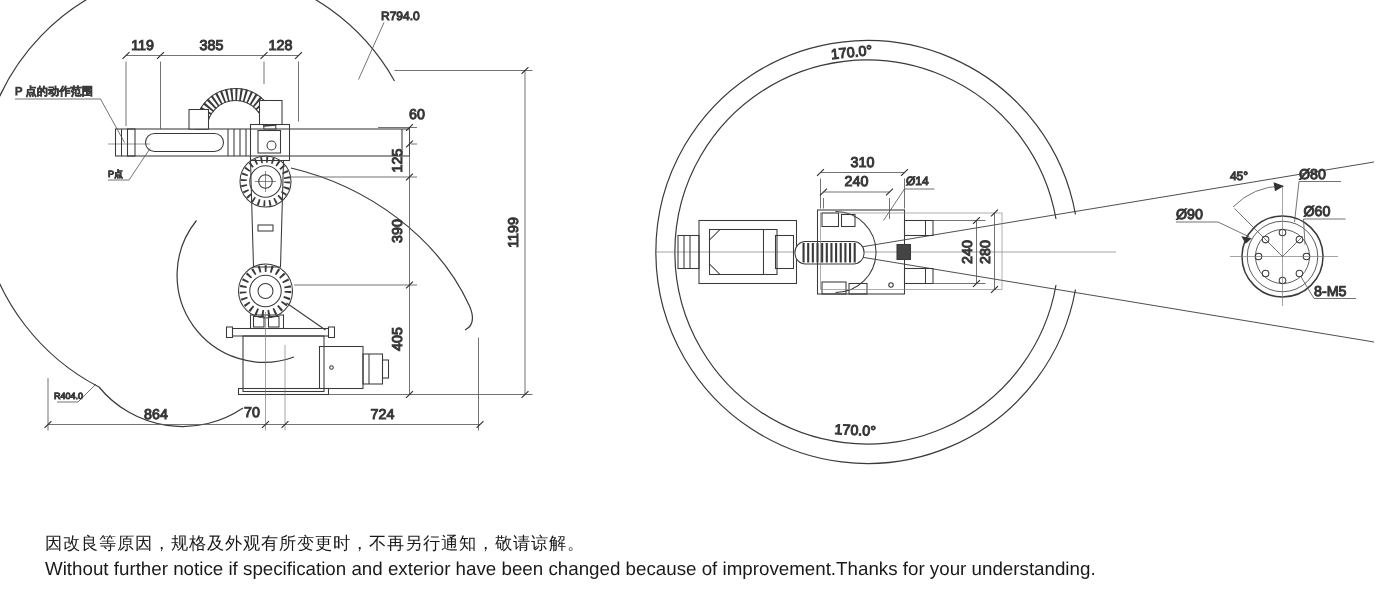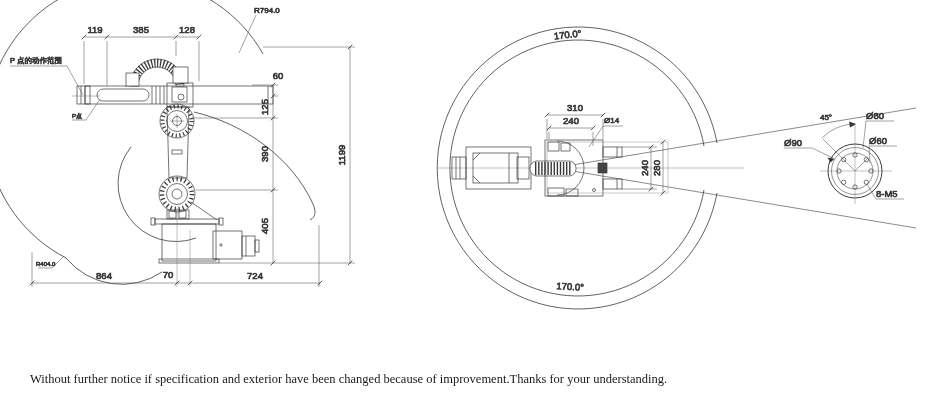--- a/index.html
+++ b/index.html
@@ -12,21 +12,21 @@
   .dim{font-size:9.5px;}
   .dim-sm{font-size:8px;}
   .lbl{font-size:7.5px;}
   .lbl-xs{font-size:6px;}
   .footer-zh{
     position:absolute;left:30px;top:355px;font-size:11.5px;color:#1a1a1a;
     font-family:"DejaVu Sans",sans-serif;letter-spacing:0.5px;white-space:nowrap;
   }
   .footer-en{
     position:absolute;left:30px;top:372px;font-size:12.5px;color:#1a1a1a;
-    font-family:Liberation Serif, serif;white-space:nowrap;
+    font-family:Liberation Sans, sans-serif;white-space:nowrap;
   }
 </style>
 </head>
 <body>
 
 <div class="sheet">
 <svg width="930" height="404" viewBox="0 0 930 404">
 
   <g stroke="#3a3a3a" stroke-width="0.7" fill="none">
 
@@ -242,14 +242,15 @@
       <line x1="876" y1="199" x2="867" y2="184"></line>
     </g>
     <text class="dim-sm" x="826" y="120" text-anchor="middle">45°</text>
     <text class="dim" x="784" y="146">Ø90</text>
     <text class="dim" x="866" y="119">Ø80</text>
     <text class="dim" x="869" y="144">Ø60</text>
     <text class="dim" x="876" y="197">8-M5</text>
   </g>
 </svg>
 
+  <div class="footer-zh">因改良等原因，规格及外观有所变更时，不再另行通知，敬请谅解。</div>
   <div class="footer-en">Without further notice if specification and exterior have been changed because of improvement.Thanks for your understanding.</div>
 </div>
 
 </body></html>

